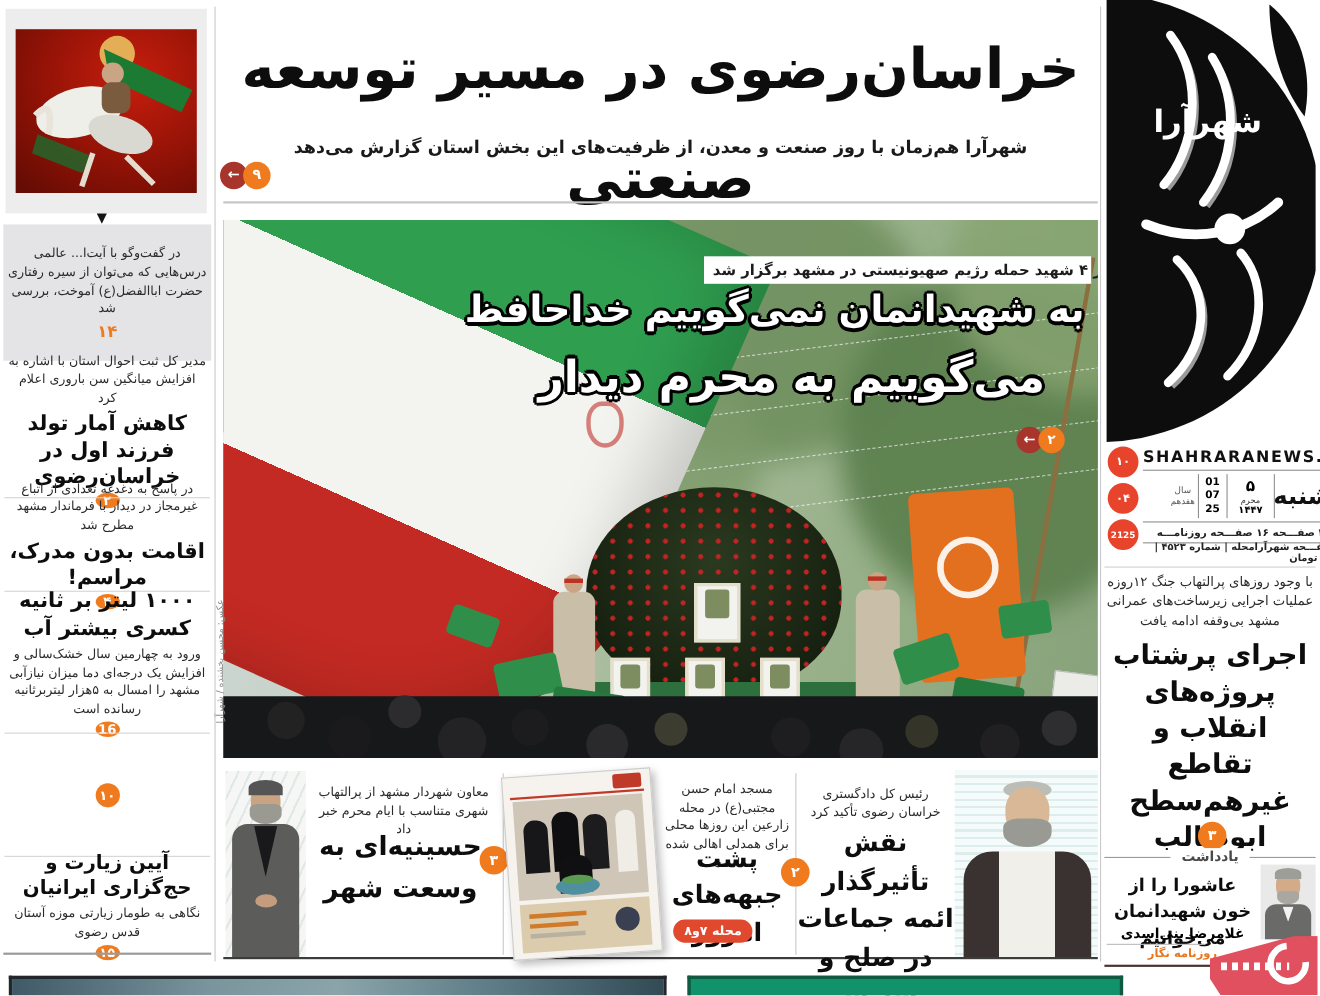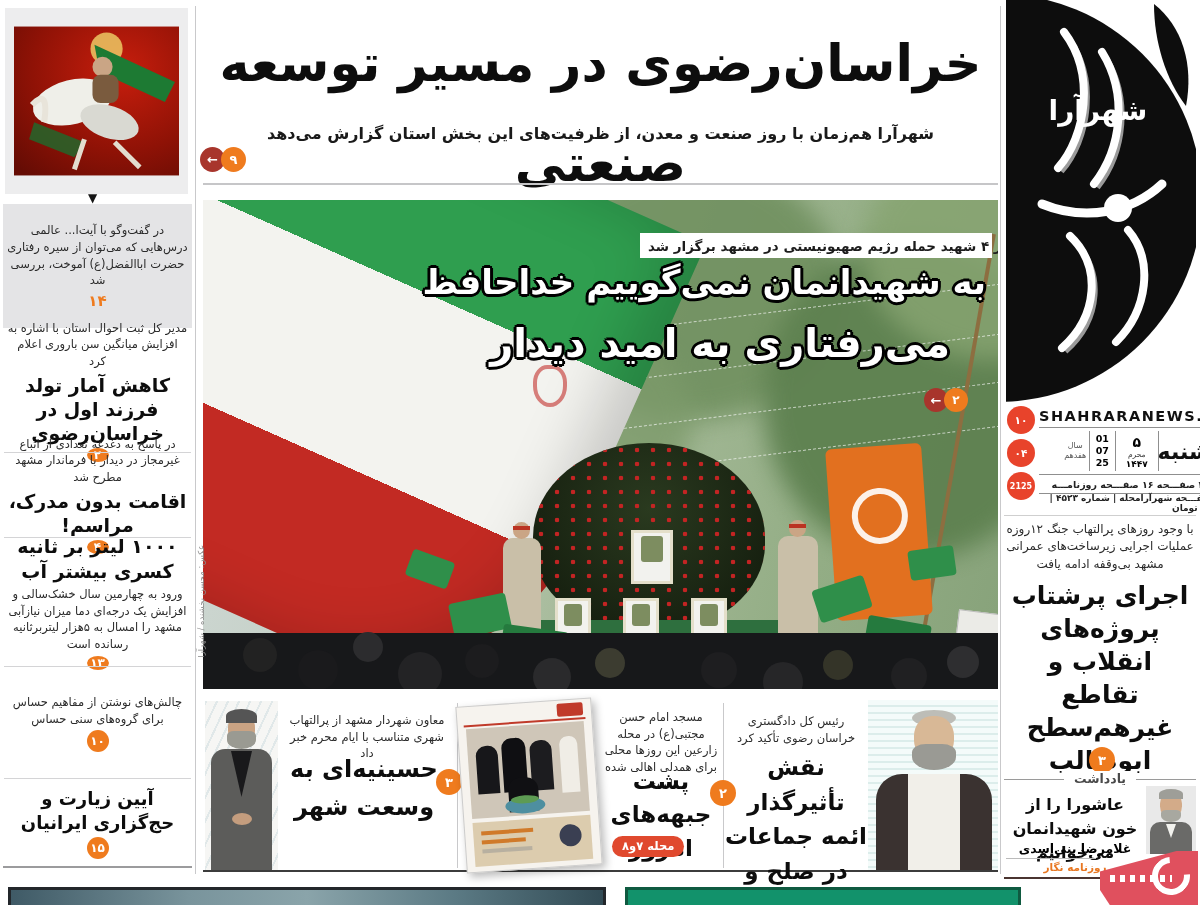--- a/index.html
+++ b/index.html
@@ -196,32 +196,32 @@
     <div id="sb3" class="sb rtl">
       <div class="kick">در پاسخ به دغدغه تعدادی از اتباع غیرمجاز در دیدار با فرماندار مشهد مطرح شد</div>
       <div class="hl">اقامت بدون مدرک، مراسم!</div>
       <div class="circle">۴</div>
     </div>
 
     <div class="sb-div" style="top:537px;"></div>
     <div id="sb4" class="sb rtl">
       <div class="hl">۱۰۰۰ لیتر بر ثانیه کسری بیشتر آب</div>
       <div class="kick">ورود به چهارمین سال خشک‌سالی و افزایش یک درجه‌ای دما میزان نیازآبی مشهد را امسال به ۵هزار لیتربرثانیه رسانده است</div>
-      <div class="circle">۱۳</div>
+      <div class="circle">16</div>
     </div>
 
     <div class="sb-div" style="top:666px;"></div>
     <div id="sb5" class="sb rtl">
-      <div class="kick">چالش‌های نوشتن از مفاهیم حساس برای گروه‌های سنی حساس</div>
       <div class="circle">۱۰</div>
     </div>
 
     <div class="sb-div" style="top:778px;"></div>
     <div id="sb6" class="sb rtl">
       <div class="hl" style="font-size:18px;">آیین زیارت و حج‌گزاری ایرانیان</div>
+      <div class="kick">نگاهی به طومار زیارتی موزه آستان قدس رضوی</div>
       <div class="circle">۱۵</div>
     </div>
     <div id="sb-bottomline"></div>
   </div>
 
   <div id="lead-hl" class="abs rtl">خراسان‌رضوی در مسیر توسعه صنعتی</div>
   <div id="lead-sub" class="abs rtl">شهرآرا هم‌زمان با روز صنعت و معدن، از ظرفیت‌های این بخش استان گزارش می‌دهد</div>
   <div id="lead-badges" class="abs badge-pair">
     <span class="circle arrowc" style="width:25px;height:25px;">←</span>
     <span class="circle" style="width:25px;height:25px;font-size:13px;">۹</span>
@@ -293,21 +293,21 @@
     <span class="head ly" style="left:392px;top:448px;width:30px;height:30px;background:#3c3c30;"></span>
     <span class="head ly" style="left:498px;top:452px;width:36px;height:36px;background:#1e1e20;"></span>
     <span class="head ly" style="left:560px;top:462px;width:40px;height:40px;background:#262628;"></span>
     <span class="head ly" style="left:620px;top:450px;width:30px;height:30px;background:#343428;"></span>
     <span class="head ly" style="left:688px;top:458px;width:36px;height:36px;background:#202022;"></span>
     <span class="head ly" style="left:744px;top:446px;width:32px;height:32px;background:#2e2e30;"></span>
     <div id="ph-kickbox" class="ly rtl">
       <span>مراسم تشییع پیکر ۴ شهید حمله رژیم صهیونیستی در مشهد برگزار شد</span>
     </div>
     <div id="ph-h1" class="ph-hl rtl">به شهیدانمان نمی‌گوییم خداحافظ</div>
-    <div id="ph-h2" class="ph-hl rtl">می‌رفتاری به امید دیدار</div>
+    <div id="ph-h2" class="ph-hl rtl">می‌گوییم به محرم دیدار</div>
     <div id="ph-badges" class="badge-pair">
       <span class="circle arrowc" style="width:24px;height:24px;">←</span>
       <span class="circle" style="width:24px;height:24px;">۲</span>
     </div>
   </div>
   <div id="ph-credit" class="abs">عکس: محسن بخشنده / شهرآرا</div>
 
   <div class="brow-div" style="left:457px;"></div>
   <div class="brow-div" style="left:723px;"></div>
   <div id="brow-line" class="abs"></div>

